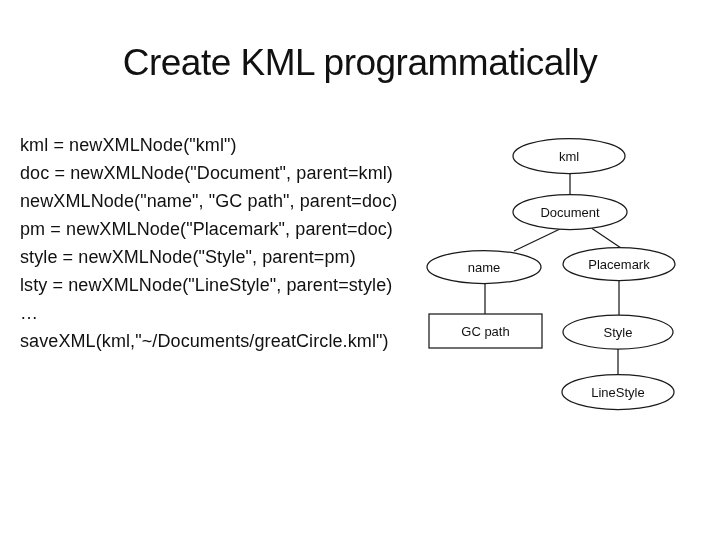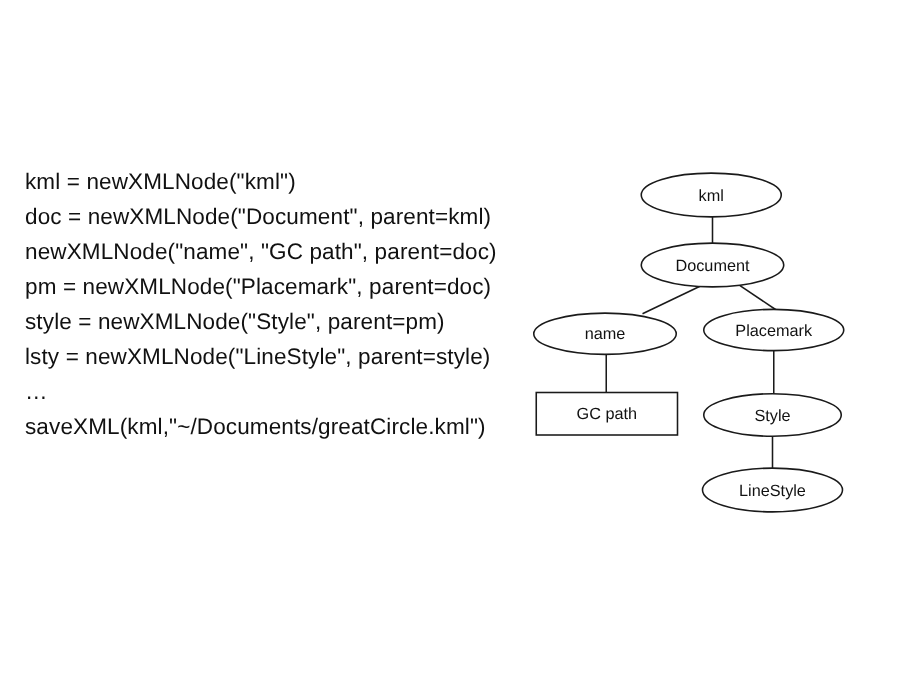--- a/index.html
+++ b/index.html
@@ -64,20 +64,21 @@
     font-size: 13px;
     fill: #111111;
     text-anchor: middle;
   }
 </style>
 </head>
 <body>
 
 <div class="slide">
 
+  <div class="slide-title">Create KML programmatically</div>
 
   <div class="code-block">
     <div class="code-line">kml = newXMLNode("kml")</div>
     <div class="code-line">doc = newXMLNode("Document", parent=kml)</div>
     <div class="code-line">newXMLNode("name", "GC path", parent=doc)</div>
     <div class="code-line">pm = newXMLNode("Placemark", parent=doc)</div>
     <div class="code-line">style = newXMLNode("Style", parent=pm)</div>
     <div class="code-line">lsty = newXMLNode("LineStyle", parent=style)</div>
     <div class="code-line">…</div>
     <div class="code-line">saveXML(kml,"~/Documents/greatCircle.kml")</div>

